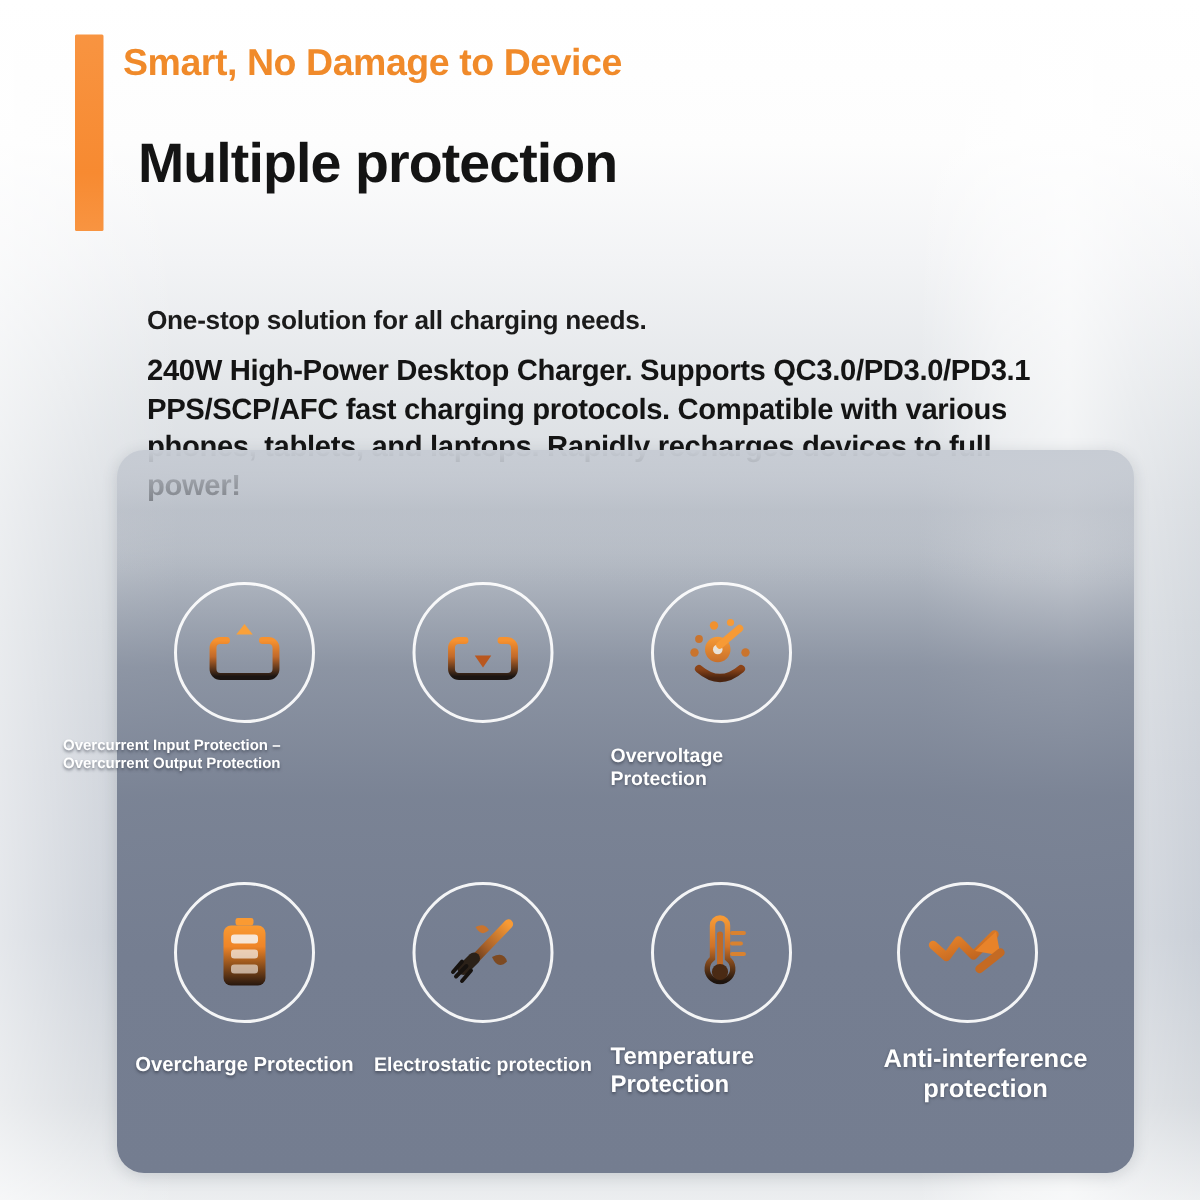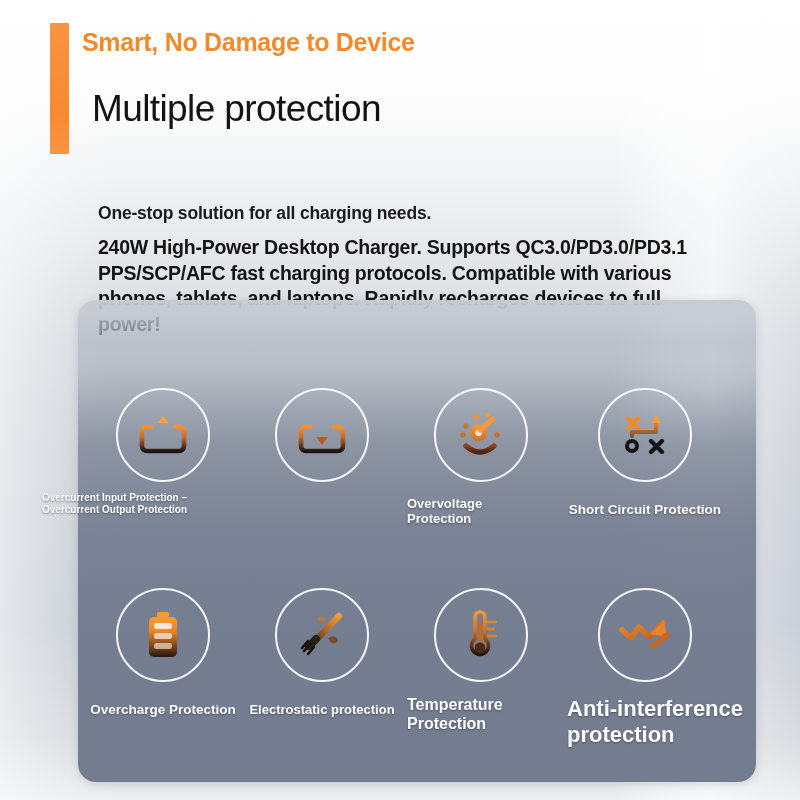--- a/index.html
+++ b/index.html
@@ -50,21 +50,21 @@
     background:linear-gradient(180deg,#f89441 0%,#f78a31 70%,#f89441 100%);
     border-radius:1px;
   }
   #eyebrow{
     position:absolute;left:82px;top:28px;
     font-size:25px;font-weight:bold;color:#f08a2a;
     letter-spacing:-0.3px;white-space:nowrap;
   }
   #page-title{
     position:absolute;left:92px;top:88px;
-    font-size:37px;font-weight:normal;color:#141414;
+    font-size:37px;font-weight:bold;color:#141414;
     letter-spacing:-0.6px;white-space:nowrap;
   }
 
   
   #lead{
     position:absolute;left:98px;top:203px;
     font-size:17.5px;font-weight:bold;color:#1b1b1b;
     letter-spacing:-0.2px;white-space:nowrap;
   }
   #desc{
@@ -204,43 +204,20 @@
         <circle cx="24.5" cy="25" r="3.2" fill="#e9e2d8"></circle>
         <path d="M26 22 L39 11" stroke="#f79a35" stroke-width="5" stroke-linecap="round"></path>
 
         <path d="M12 38 Q26 50 40 38" fill="none" stroke="url(#gSmile)" stroke-width="5.4" stroke-linecap="round"></path>
       </svg>
     </div>
     <div class="caption" style="font-size:13px;white-space:pre-line;width:170px;text-align:left;margin-left:22px;margin-top:14px;">Overvoltage
 Protection</div>
   </div>
 
-  <div class="feature" style="left:565px;top:388px;">
-    <div class="circle">
-      <svg width="52" height="52" viewBox="0 0 52 52">
-        <defs>
-          <linearGradient id="gWire" x1="0" y1="0" x2="0" y2="1">
-            <stop offset="0%" stop-color="#e98a33"></stop>
-            <stop offset="100%" stop-color="#8a5228"></stop>
-          </linearGradient>
-        </defs>
-
-        <path d="M13 27 V23 H37 V13" fill="none" stroke="url(#gWire)" stroke-width="4.2" stroke-linecap="round" stroke-linejoin="round"></path>
-
-        <path d="M37 6 l5 8 h-10 Z" fill="#f79a35"></path>
-
-        <path d="M9 9 L19 19 M19 9 L9 19" stroke="#f08a2a" stroke-width="4" stroke-linecap="round"></path>
-
-        <circle cx="13" cy="37" r="5" fill="none" stroke="#151515" stroke-width="4"></circle>
-
-        <path d="M32 32 L43 43 M43 32 L32 43" stroke="#151515" stroke-width="4.4" stroke-linecap="round"></path>
-      </svg>
-    </div>
-    <div class="caption" style="font-size:13.5px;margin-top:20px;white-space:nowrap;">Short Circuit Protection</div>
-  </div>
 
   <div class="feature" style="left:83px;top:588px;justify-content:center;">
     <div class="circle">
       <svg width="46" height="52" viewBox="0 0 46 52">
         <defs>
           <linearGradient id="gBatt" x1="0" y1="0" x2="0" y2="1">
             <stop offset="0%" stop-color="#fa9a32"></stop>
             <stop offset="35%" stop-color="#ef8528"></stop>
             <stop offset="100%" stop-color="#27170e"></stop>
           </linearGradient>
@@ -310,17 +287,17 @@
             <stop offset="0%" stop-color="#ef8a2c"></stop>
             <stop offset="100%" stop-color="#b9601f"></stop>
           </linearGradient>
         </defs>
         <path d="M5 17 L14 25 L22 14 L32 24 L46 10" fill="none" stroke="url(#gZig)" stroke-width="5.6" stroke-linecap="round" stroke-linejoin="round"></path>
         <path d="M49 22 L33 32 L47 34 Z" fill="#c96a22" opacity="0"></path>
         <path d="M47 8 L50 24 L33 21 Z" fill="#e8832a"></path>
         <path d="M50 22 L36 33" stroke="#c46a23" stroke-width="5.6" stroke-linecap="round"></path>
       </svg>
     </div>
-    <div class="caption" style="font-size:22px;white-space:pre-line;width:180px;text-align:left;margin-left:24px;margin-top:14px;">Anti-interference
+    <div class="caption" style="font-size:17px;white-space:pre-line;width:180px;text-align:center;margin-left:24px;margin-top:14px;">Anti-interference
 protection</div>
   </div>
 
 </div>
 
 </body></html>

